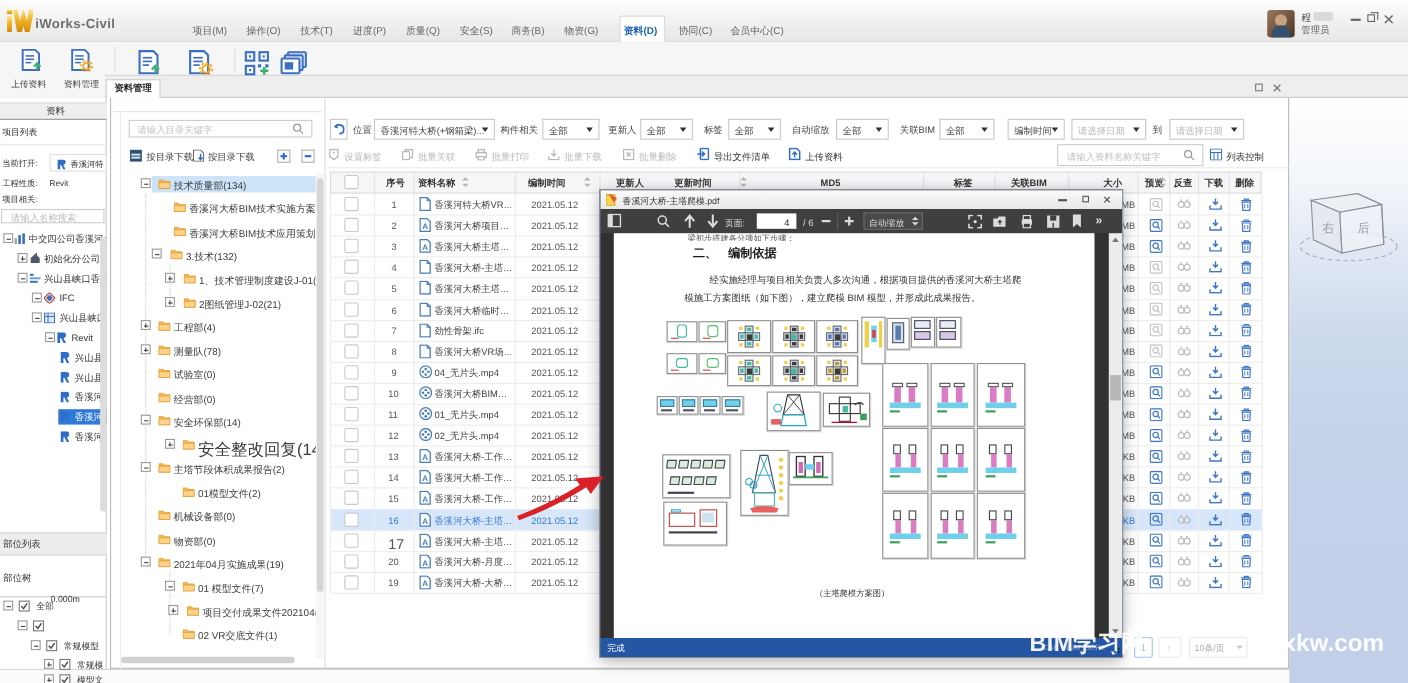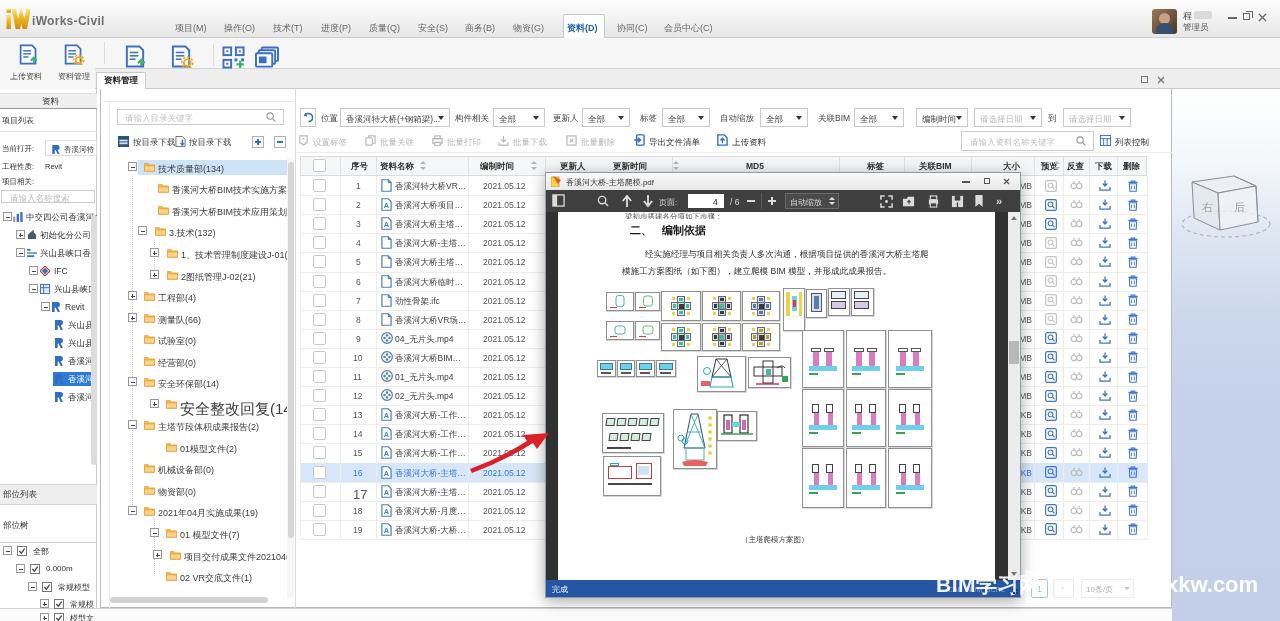--- a/index.html
+++ b/index.html
@@ -221,21 +221,21 @@
 <div class="abs" style="left:17px;top:546px;width:10px;height:10px;border:1px solid #777;background:#fff"></div><svg class="abs" style="left:18px;top:547px" width="8" height="8" viewBox="0 0 9 9">
     <path d="M1.5 4.5 L3.8 7 L7.5 1.8" stroke="#444" stroke-width="1.4" fill="none"></path>
   </svg>
 <div class="abs" style="left:33px;top:546px;font-size:8px;color:#333;width:64px;overflow:hidden;white-space:nowrap">全部</div>
 <div class="abs expbox" style="left:16px;top:564px">
     <div class="eh"></div>
   </div>
 <div class="abs" style="left:30px;top:564px;width:10px;height:10px;border:1px solid #777;background:#fff"></div><svg class="abs" style="left:31px;top:565px" width="8" height="8" viewBox="0 0 9 9">
     <path d="M1.5 4.5 L3.8 7 L7.5 1.8" stroke="#444" stroke-width="1.4" fill="none"></path>
   </svg>
-<div class="abs" style="left:46px;top:564px;font-size:8px;color:#333;width:74px;overflow:hidden;white-space:nowrap">0.000m</div>
+<div class="abs" style="left:46px;top:540px;font-size:8px;color:#333;width:74px;overflow:hidden;white-space:nowrap">0.000m</div>
 <div class="abs expbox" style="left:28px;top:582px">
     <div class="eh"></div>
   </div>
 <div class="abs" style="left:42px;top:582px;width:10px;height:10px;border:1px solid #777;background:#fff"></div><svg class="abs" style="left:43px;top:583px" width="8" height="8" viewBox="0 0 9 9">
     <path d="M1.5 4.5 L3.8 7 L7.5 1.8" stroke="#444" stroke-width="1.4" fill="none"></path>
   </svg>
 <div class="abs" style="left:58px;top:582px;font-size:8px;color:#333;width:39px;overflow:hidden;white-space:nowrap">常规模型</div>
 <div class="abs expbox" style="left:40px;top:599px">
     <div class="eh"></div>
     <div class="ev"></div>
@@ -335,21 +335,21 @@
   </svg>
 <div class="abs" style="left:158px;top:292px;font-size:9px;color:#3c3c3c;width:131px;overflow:hidden;white-space:nowrap">工程部(4)</div>
 <div class="abs expbox" style="left:128px;top:313px">
     <div class="eh"></div>
     <div class="ev"></div>
   </div>
 <svg class="abs" style="left:144px;top:313px" width="11" height="10" viewBox="0 0 13 11">
     <path d="M0.5 1.5 L5 1.5 L6.3 3 L12.5 3 L12.5 10.5 L0.5 10.5 Z" fill="#fbb947" stroke="#e09a2f" stroke-width="0.8"></path>
     <path d="M0.5 4.2 L12.5 4.2 L12.5 10.5 L0.5 10.5 Z" fill="#fdd28a" stroke="#e09a2f" stroke-width="0.8"></path>
   </svg>
-<div class="abs" style="left:158px;top:314px;font-size:9px;color:#3c3c3c;width:131px;overflow:hidden;white-space:nowrap">测量队(66)</div>
+<div class="abs" style="left:158px;top:314px;font-size:9px;color:#3c3c3c;width:131px;overflow:hidden;white-space:nowrap">测量队(78)</div>
 <svg class="abs" style="left:144px;top:334px" width="11" height="10" viewBox="0 0 13 11">
     <path d="M0.5 1.5 L5 1.5 L6.3 3 L12.5 3 L12.5 10.5 L0.5 10.5 Z" fill="#fbb947" stroke="#e09a2f" stroke-width="0.8"></path>
     <path d="M0.5 4.2 L12.5 4.2 L12.5 10.5 L0.5 10.5 Z" fill="#fdd28a" stroke="#e09a2f" stroke-width="0.8"></path>
   </svg>
 <div class="abs" style="left:158px;top:335px;font-size:9px;color:#3c3c3c;width:131px;overflow:hidden;white-space:nowrap">试验室(0)</div>
 <svg class="abs" style="left:144px;top:356px" width="11" height="10" viewBox="0 0 13 11">
     <path d="M0.5 1.5 L5 1.5 L6.3 3 L12.5 3 L12.5 10.5 L0.5 10.5 Z" fill="#fbb947" stroke="#e09a2f" stroke-width="0.8"></path>
     <path d="M0.5 4.2 L12.5 4.2 L12.5 10.5 L0.5 10.5 Z" fill="#fdd28a" stroke="#e09a2f" stroke-width="0.8"></path>
   </svg>
 <div class="abs" style="left:158px;top:357px;font-size:9px;color:#3c3c3c;width:131px;overflow:hidden;white-space:nowrap">经营部(0)</div>
@@ -1019,21 +1019,21 @@
     <path d="M6.5 0.5 V6 M4 3.8 L6.5 6.5 L9 3.8" fill="none" stroke="#3f76c8" stroke-width="1.4"></path>
     <path d="M1 7.5 V11 H12 V7.5" fill="none" stroke="#3f76c8" stroke-width="1.4"></path>
   </svg>
 <svg class="abs" style="left:1128px;top:485.1px" width="10" height="12" viewBox="0 0 11 13">
     <path d="M0.5 2.5 H10.5 M3.5 2.5 V1 H7.5 V2.5" fill="none" stroke="#3f76c8" stroke-width="1.2"></path>
     <path d="M1.5 4 H9.5 L9 12.3 H2 Z" fill="none" stroke="#3f76c8" stroke-width="1.2"></path>
     <path d="M4 6 V10 M7 6 V10" stroke="#3f76c8" stroke-width="1"></path>
   </svg>
 <div class="hline" style="left:301px;top:500.70000000000005px;width:846px;background:#ededed"></div>
 <div class="cbx" style="left:313px;top:503.70000000000005px"></div>
-<div class="abs" style="left:353px;top:505.70000000000005px;font-size:8.5px;color:#555">18</div>
+<div class="abs" style="left:353px;top:505.70000000000005px;font-size:8.5px;color:#555">20</div>
 <svg class="abs" style="left:381px;top:503.70000000000005px" width="11" height="13" viewBox="0 0 12 14">
     <path d="M1 0.7 H8 L11 3.7 V13.3 H1 Z" fill="#fff" stroke="#4a7ebb" stroke-width="1.3"></path>
     <text x="3" y="11" font-size="8" font-weight="bold" fill="#4a7ebb">A</text>
   </svg>
 <div class="abs" style="left:395px;top:505.70000000000005px;font-size:8.5px;color:#3f3f3f;width:70px;overflow:hidden;white-space:nowrap">香溪河大桥-月度…</div>
 <div class="abs" style="left:483px;top:505.70000000000005px;font-size:8.5px;color:#555">2021.05.12</div>
 <div class="abs" style="left:972px;top:505.70000000000005px;width:60px;font-size:8.5px;color:#555;text-align:right">25KB</div>
 <svg class="abs" style="left:1045px;top:504.20000000000005px" width="12" height="12" viewBox="0 0 13 13">
     <rect x="0.7" y="0.7" width="11.6" height="11.6" rx="1.5" fill="none" stroke="#3f76c8" stroke-width="1.3"></rect>
     <circle cx="6" cy="5.8" r="2.6" fill="none" stroke="#3f76c8" stroke-width="1.2"></circle>

